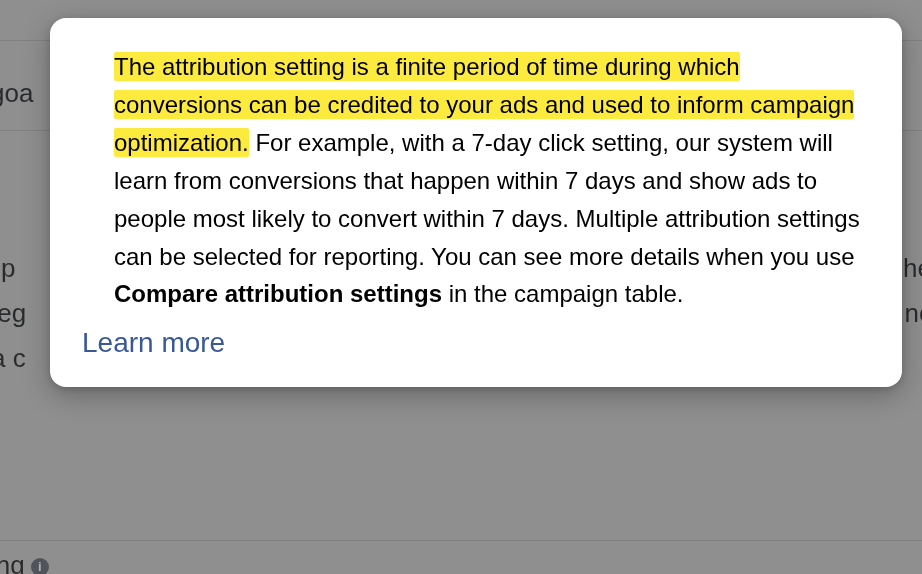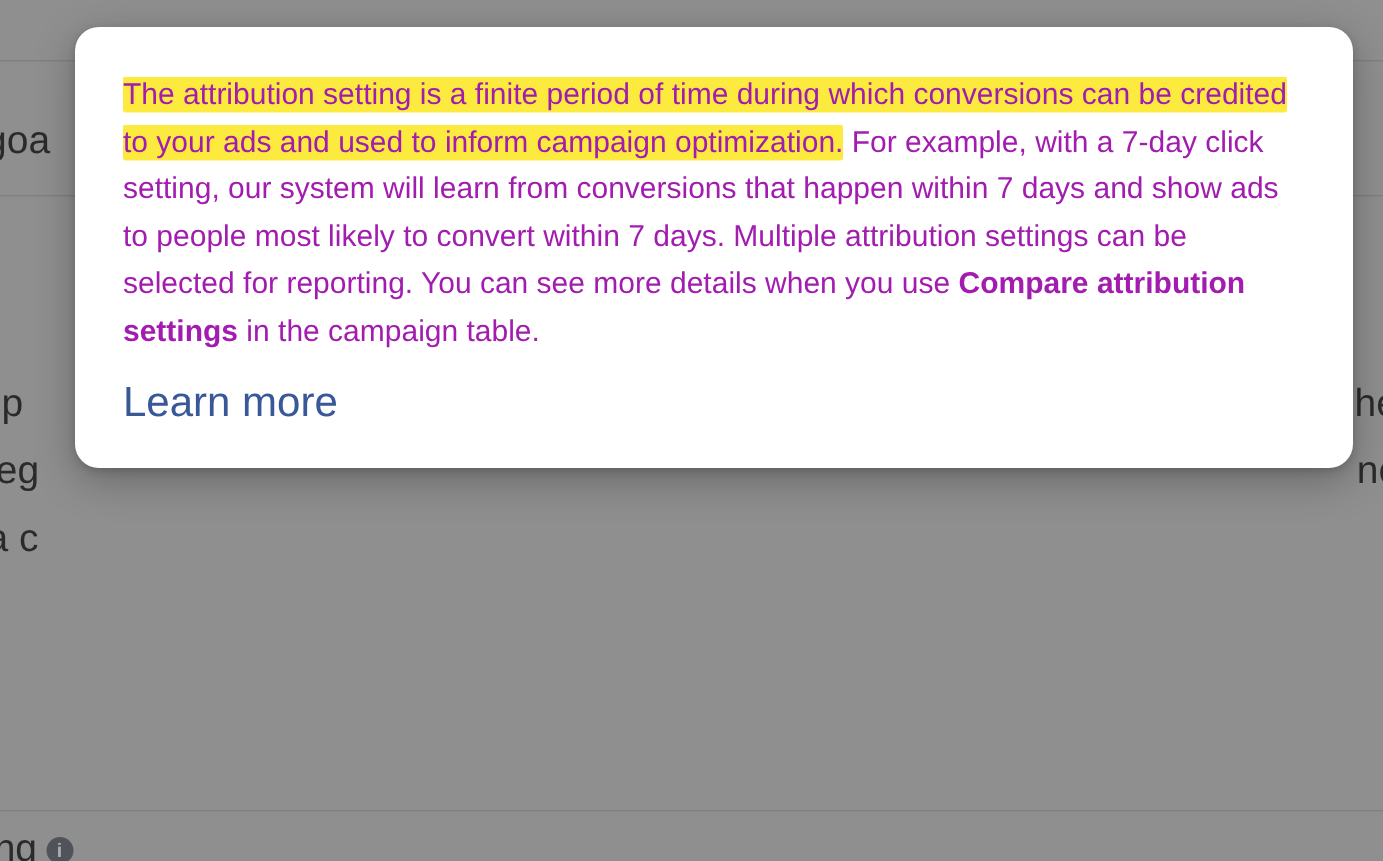--- a/index.html
+++ b/index.html
@@ -74,24 +74,25 @@
       top: 18px;
       left: 50px;
       width: 852px;
       background: #ffffff;
       border-radius: 16px;
       box-shadow: 0 8px 28px rgba(0, 0, 0, 0.28), 0 2px 6px rgba(0,0,0,0.15);
       padding: 30px 32px 28px 32px;
     }
 
     .tooltip-body {
-      font-size: 20px;
+      font-size: 24px;
       line-height: 1.58;
-      color: #a21caf;
+      color: #000000;
       font-weight: 400;
+      margin-left: 32px;
     }
 
     .highlighted {
       background: #fdea3f;
       border-radius: 2px;
       padding: 1px 0;
       box-decoration-break: clone;
       -webkit-box-decoration-break: clone;
     }
 

